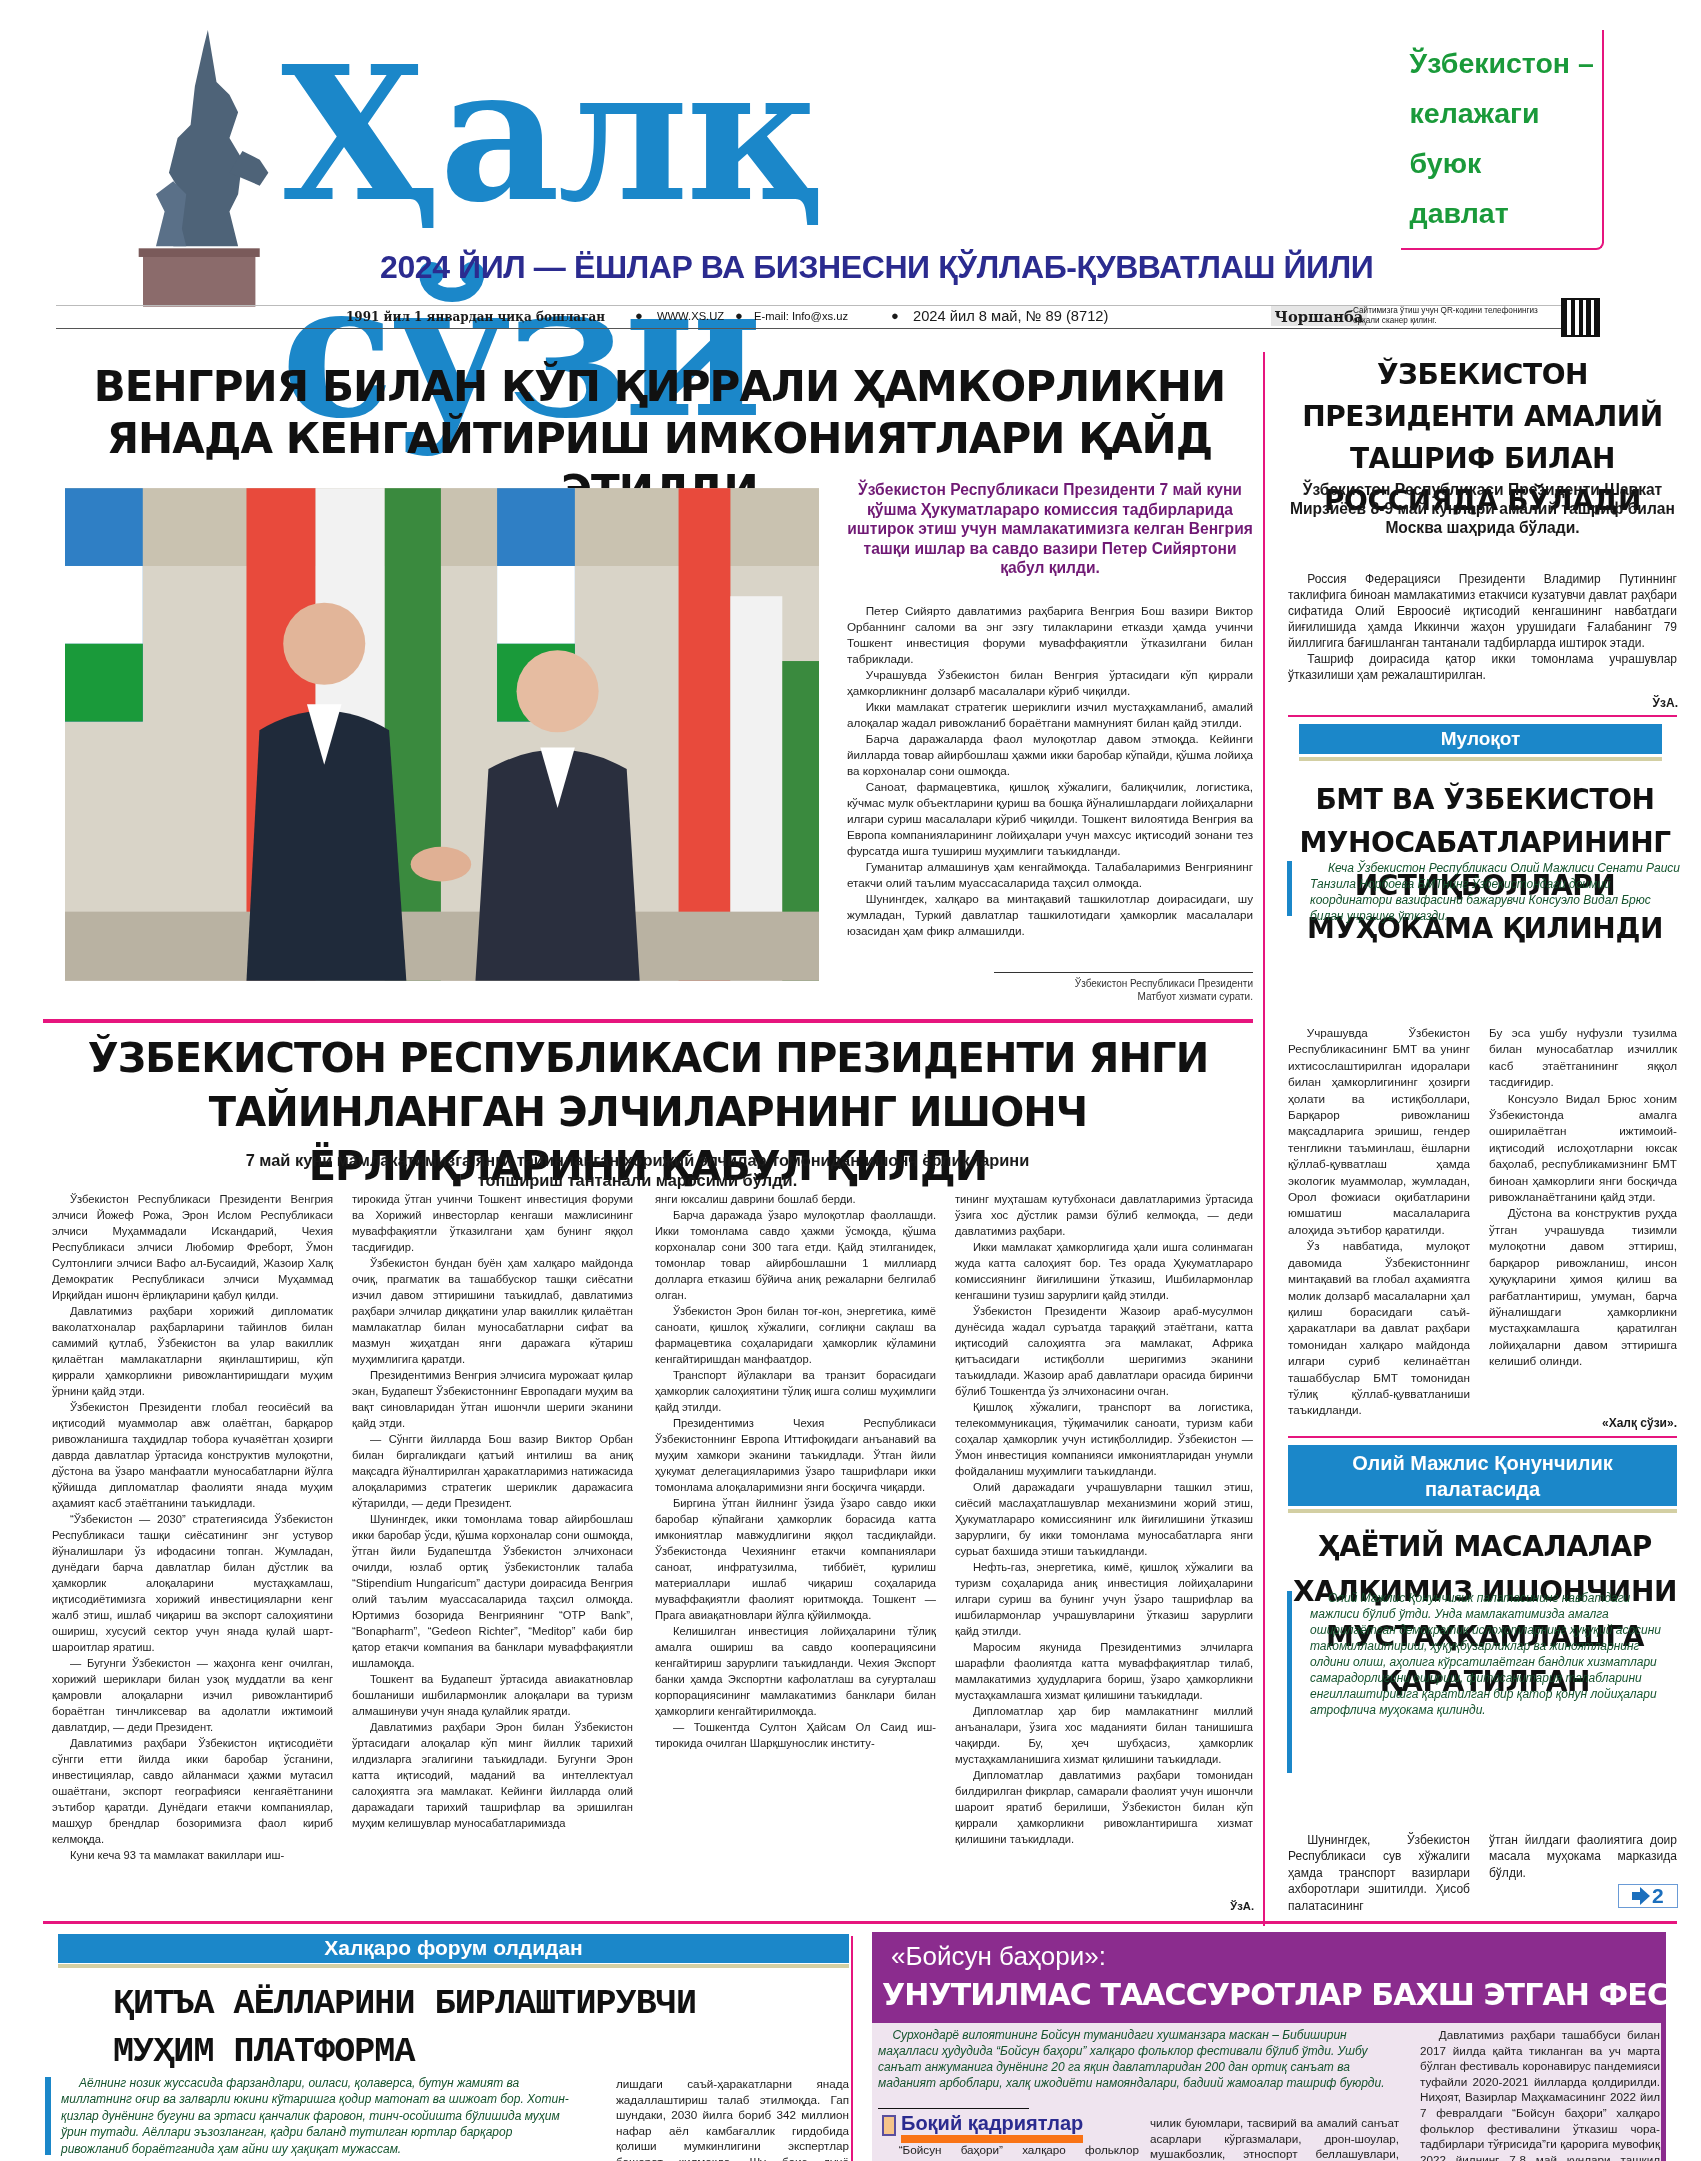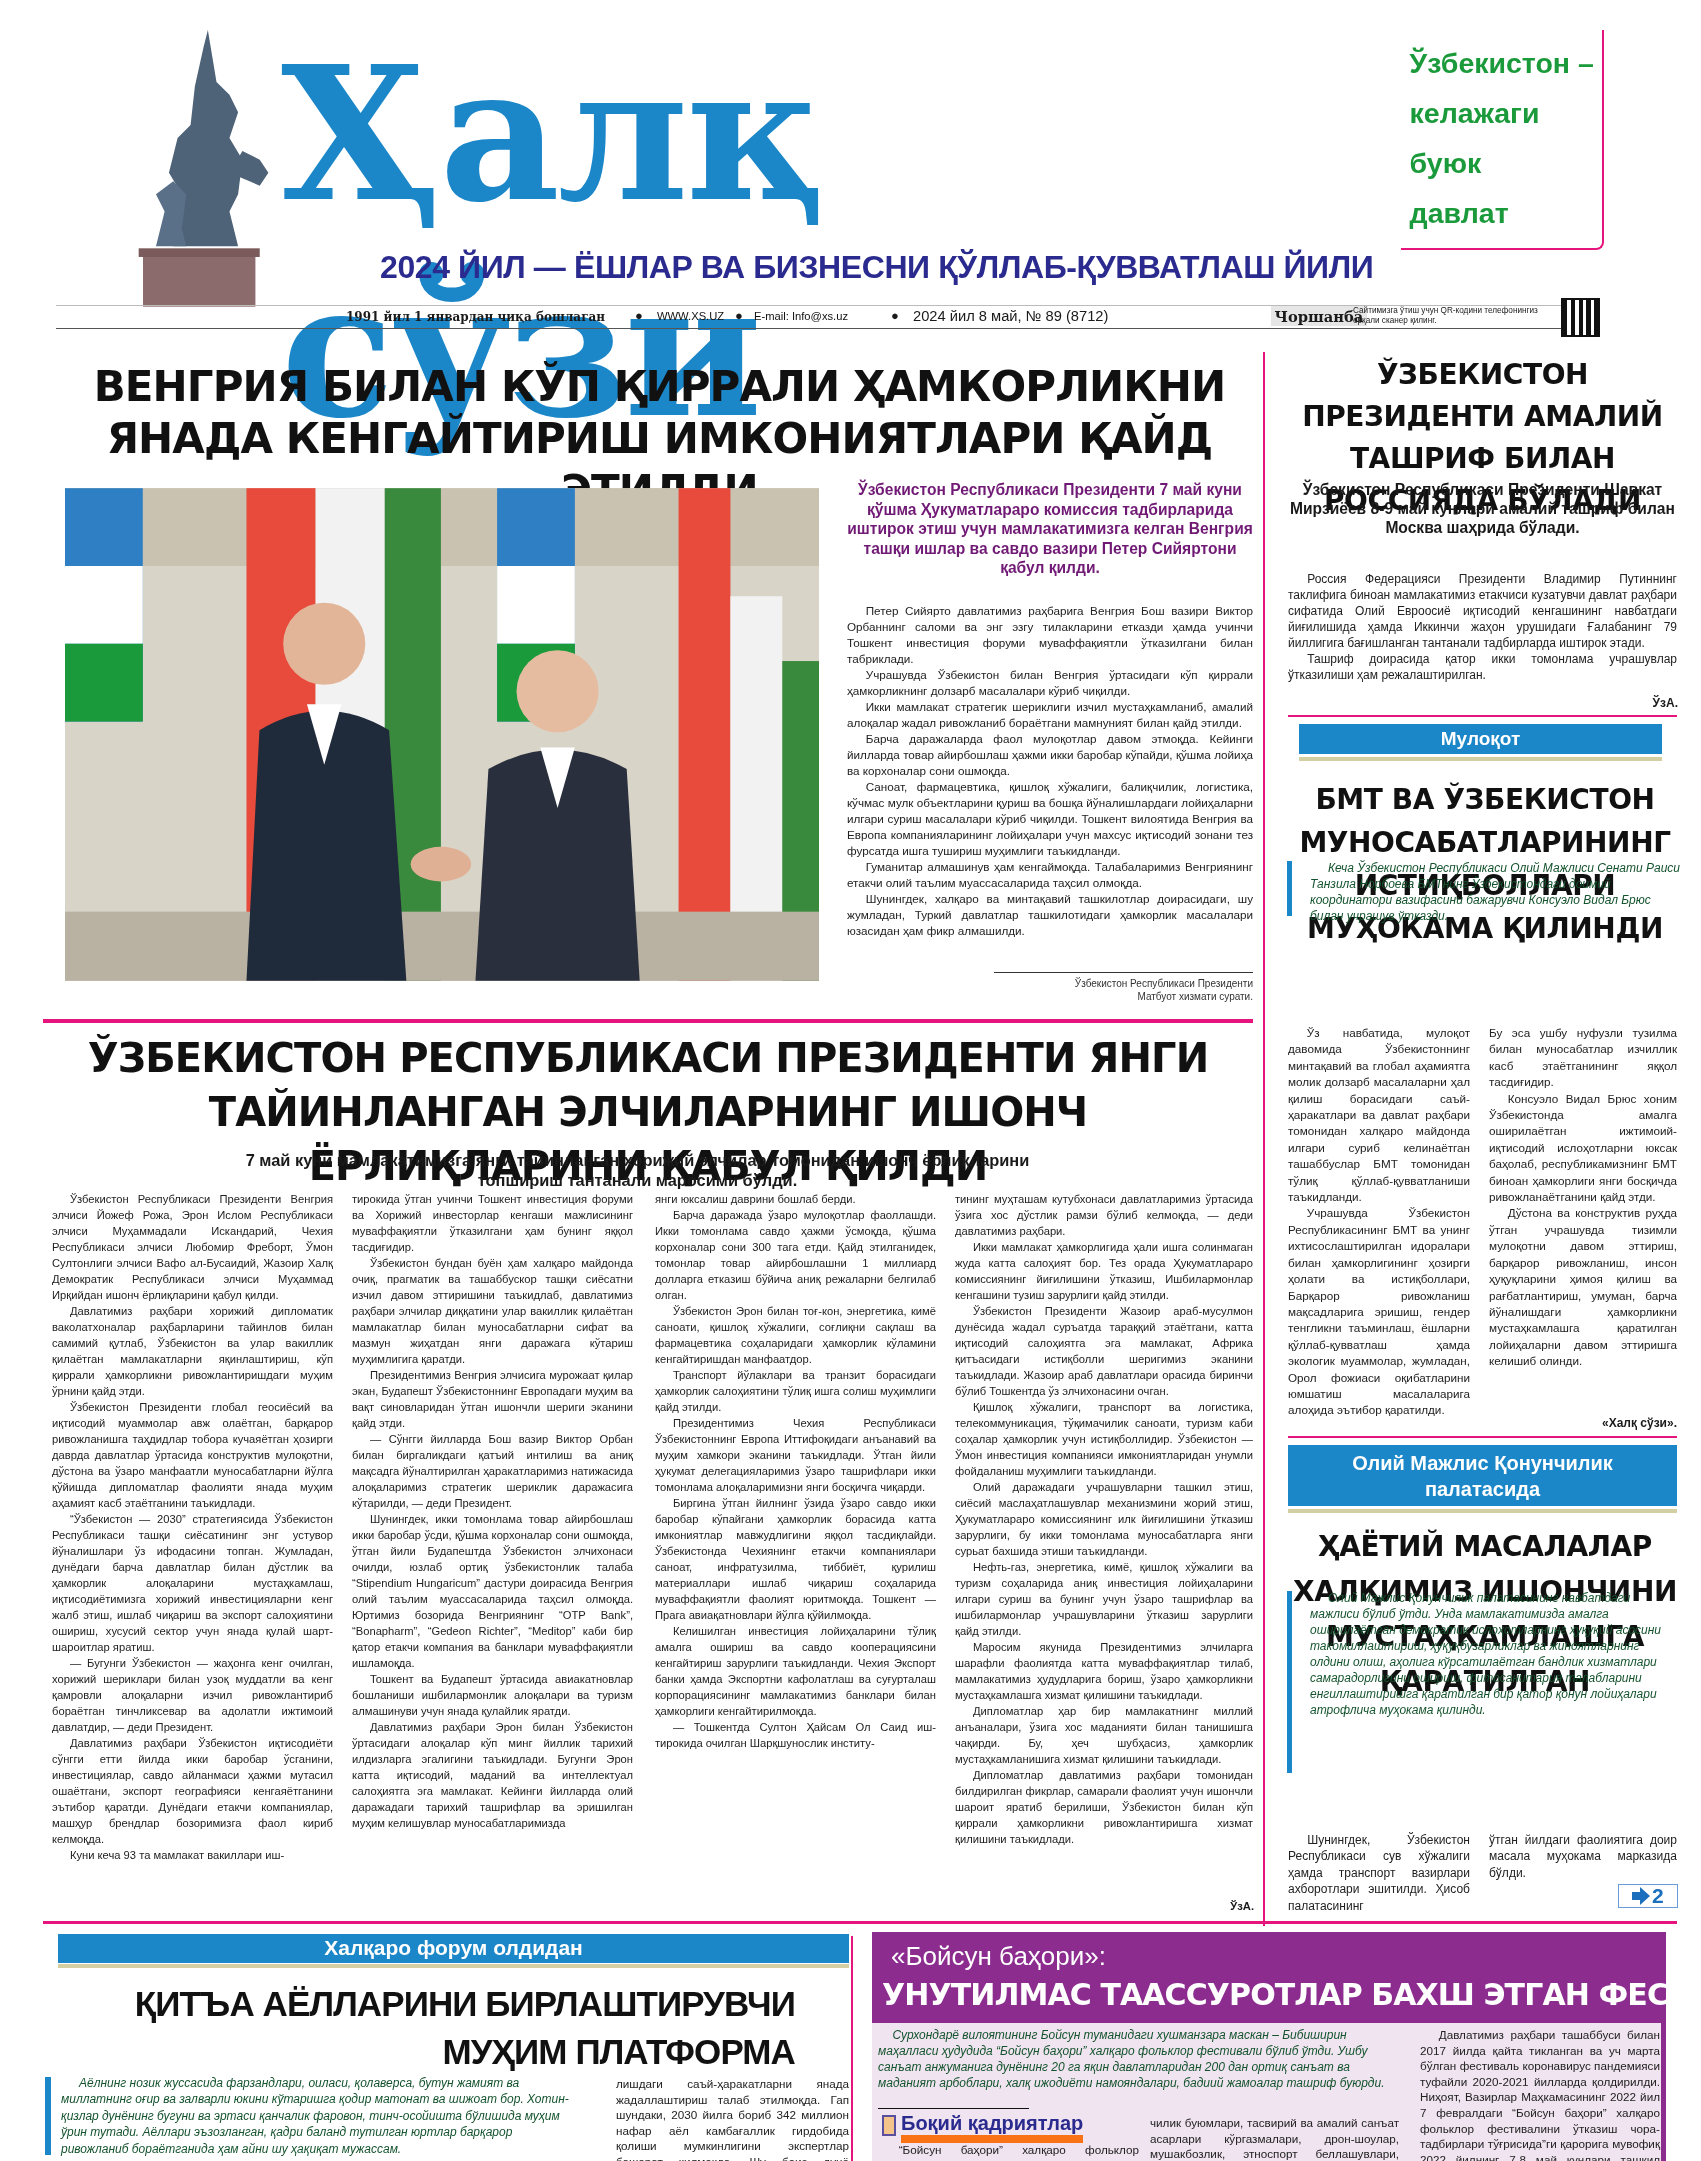--- a/index.html
+++ b/index.html
@@ -111,22 +111,22 @@
 </div>
 <div class="abs" style="left:1600px;top:696px;width:78px;text-align:right;font-weight:bold;font-size:12px;">ЎзА.</div>
 <div class="pink-rule" style="left:1288px;top:715px;width:389px;height:2.2px;"></div>
 
 <div class="rubric" style="left:1299px;top:724px;width:363px;height:30px;font-size:19px;">Мулоқот</div>
 <div class="rubric-under" style="left:1299px;top:757px;width:363px;height:4.3px;"></div>
 <div class="abs" style="left:1284px;top:778px;width:402px;text-align:center;font-family:'DejaVu Sans',sans-serif;font-weight:bold;font-size:28px;line-height:43px;text-transform:uppercase;color:#111;letter-spacing:-0.4px;">БМТ ва Ўзбекистон муносабатларининг истиқболлари муҳокама қилинди</div>
 <div class="blue-bar" style="left:1287px;top:861px;height:55px;width:5.2px;"></div>
 <div class="abs italic-lead" style="left:1310px;top:860px;width:372px;font-size:12px;line-height:16px;text-indent:1.5em;">Кеча Ўзбекистон Республикаси Олий Мажлиси Сенати Раиси Танзила Норбоева БМТнинг Ўзбекистондаги доимий координатори вазифасини бажарувчи Консуэло Видал Брюс билан учрашув ўтказди.</div>
 <div class="abs body-text" style="left:1288px;top:1025px;width:182px;font-size:11.7px;line-height:16.4px;">
+  <p>Учрашувда Ўзбекистон Республикасининг БМТ ва унинг ихтисослаштирилган идоралари билан ҳамкорлигининг ҳозирги ҳолати ва истиқболлари, Барқарор ривожланиш мақсадларига эришиш, гендер тенгликни таъминлаш, ёшларни қўллаб-қувватлаш ҳамда экологик муаммолар, жумладан, Орол фожиаси оқибатларини юмшатиш масалаларига алоҳида эътибор қаратилди.</p>
   <p>Ўз навбатида, мулоқот давомида Ўзбекистоннинг минтақавий ва глобал аҳамиятга молик долзарб масалаларни ҳал қилиш борасидаги саъй-ҳаракатлари ва давлат раҳбари томонидан халқаро майдонда илгари суриб келинаётган ташаббуслар БМТ томонидан тўлиқ қўллаб-қувватланиши таъкидланди.</p>
-  <p>Учрашувда Ўзбекистон Республикасининг БМТ ва унинг ихтисослаштирилган идоралари билан ҳамкорлигининг ҳозирги ҳолати ва истиқболлари, Барқарор ривожланиш мақсадларига эришиш, гендер тенгликни таъминлаш, ёшларни қўллаб-қувватлаш ҳамда экологик муаммолар, жумладан, Орол фожиаси оқибатларини юмшатиш масалаларига алоҳида эътибор қаратилди.</p>
 </div>
 <div class="abs body-text" style="left:1489px;top:1025px;width:188px;font-size:11.7px;line-height:16.4px;">
   <p style="text-indent:0">Бу эса ушбу нуфузли тузилма билан муносабатлар изчиллик касб этаётганининг яққол тасдиғидир.</p>
   <p>Консуэло Видал Брюс хоним Ўзбекистонда амалга оширилаётган ижтимоий-иқтисодий ислоҳотларни юксак баҳолаб, республикамизнинг БМТ биноан ҳамкорлиги янги босқичда ривожланаётганини қайд этди.</p>
   <p>Дўстона ва конструктив руҳда ўтган учрашувда тизимли мулоқотни давом эттириш, барқарор ривожланиш, инсон ҳуқуқларини ҳимоя қилиш ва рағбатлантириш, умуман, барча йўналишдаги ҳамкорликни мустаҳкамлашга қаратилган лойиҳаларни давом эттиришга келишиб олинди.</p>
 </div>
 <div class="abs" style="left:1556px;top:1416px;width:121px;text-align:right;font-weight:bold;font-size:12px;">«Халқ сўзи».</div>
 <div class="pink-rule" style="left:1288px;top:1436px;width:389px;height:2.2px;"></div>
 
 <div class="rubric" style="left:1288px;top:1445px;width:389px;height:61px;font-size:20px;line-height:26px;padding:0 26px;">Олий Мажлис Қонунчилик палатасида</div>
@@ -188,21 +188,21 @@
   <p>Нефть-газ, энергетика, кимё, қишлоқ хўжалиги ва туризм соҳаларида аниқ инвестиция лойиҳаларини илгари суриш ва бунинг учун ўзаро ташрифлар ва ишбилармонлар учрашувларини ўтказиш зарурлиги қайд этилди.</p>
   <p>Маросим якунида Президентимиз элчиларга шарафли фаолиятда катта муваффақиятлар тилаб, мамлакатимиз ҳудудларига бориш, ўзаро ҳамкорликни мустаҳкамлашга хизмат қилишини таъкидлади.</p>
   <p>Дипломатлар ҳар бир мамлакатнинг миллий анъаналари, ўзига хос маданияти билан танишишга чақирди. Бу, ҳеч шубҳасиз, ҳамкорлик мустаҳкамланишига хизмат қилишини таъкидлади.</p>
   <p>Дипломатлар давлатимиз раҳбари томонидан билдирилган фикрлар, самарали фаолият учун ишончли шароит яратиб берилиши, Ўзбекистон билан кўп қиррали ҳамкорликни ривожлантиришга хизмат қилишини таъкидлади.</p>
 </div>
 <div class="abs" style="left:1189px;top:1900px;width:65px;text-align:right;font-weight:bold;font-size:11.2px;">ЎзА.</div>
 
 <div class="pink-rule" style="left:43px;top:1921px;width:1634px;height:3px;"></div>
 <div class="rubric" style="left:58px;top:1934px;width:791px;height:28.5px;font-size:21px;">Халқаро форум олдидан</div>
 <div class="rubric-under" style="left:58px;top:1964px;width:791px;height:4.3px;"></div>
-<div class="abs" style="left:52px;top:1980px;width:804px;text-align:right;font-family:Liberation Sans, sans-serif;font-weight:bold;font-size:35px;line-height:48px;text-transform:uppercase;color:#111;letter-spacing:-0.9px;padding:0 61px;">Қитъа аёлларини бирлаштирувчи муҳим платформа</div>
+<div class="abs" style="left:52px;top:1980px;width:804px;text-align:left;font-family:Liberation Mono, monospace;font-weight:bold;font-size:35px;line-height:48px;text-transform:uppercase;color:#111;letter-spacing:-0.9px;padding:0 61px;">Қитъа аёлларини бирлаштирувчи муҳим платформа</div>
 <div class="blue-bar" style="left:45px;top:2077px;height:78px;width:6px;"></div>
 <div class="abs italic-lead" style="left:61px;top:2075px;width:514px;font-size:12px;line-height:16.4px;text-indent:1.5em;">Аёлнинг нозик жуссасида фарзандлари, оиласи, қолаверса, бутун жамият ва миллатнинг оғир ва залварли юкини кўтаришга қодир матонат ва шижоат бор. Хотин-қизлар дунёнинг бугуни ва эртаси қанчалик фаровон, тинч-осойишта бўлишида муҳим ўрин тутади. Аёллари эъзозланган, қадри баланд тутилган юртлар барқарор ривожланиб бораётганида ҳам айни шу ҳақиқат мужассам.</div>
 
 <div class="abs body-text" style="left:616px;top:2076px;width:233px;font-size:11.7px;line-height:15.6px;">
   <p style="text-indent:0">лишдаги саъй-ҳаракатларни янада жадаллаштириш талаб этилмоқда. Гап шундаки, 2030 йилга бориб 342 миллион нафар аёл камбағаллик гирдобида қолиши мумкинлигини экспертлар башорат қилмоқда. Шу боис дунё мамлакатлари аёллар қашшоқлигини тугатиш ва гендер тенгликни таъминлашга ёрдам берадиган чора-тадбирларни ишлаб чиқиш ва ушбу соҳага инвестицияларни жалб қилиш масалаларига алоҳида эътибор қаратаётир.</p>
 </div>
 
 <div class="pink-vrule" style="left:851px;top:1936px;height:354px;"></div>
 
 <div class="abs" style="left:872px;top:1932px;width:794px;height:406px;background:#8b2c8e;"></div>

